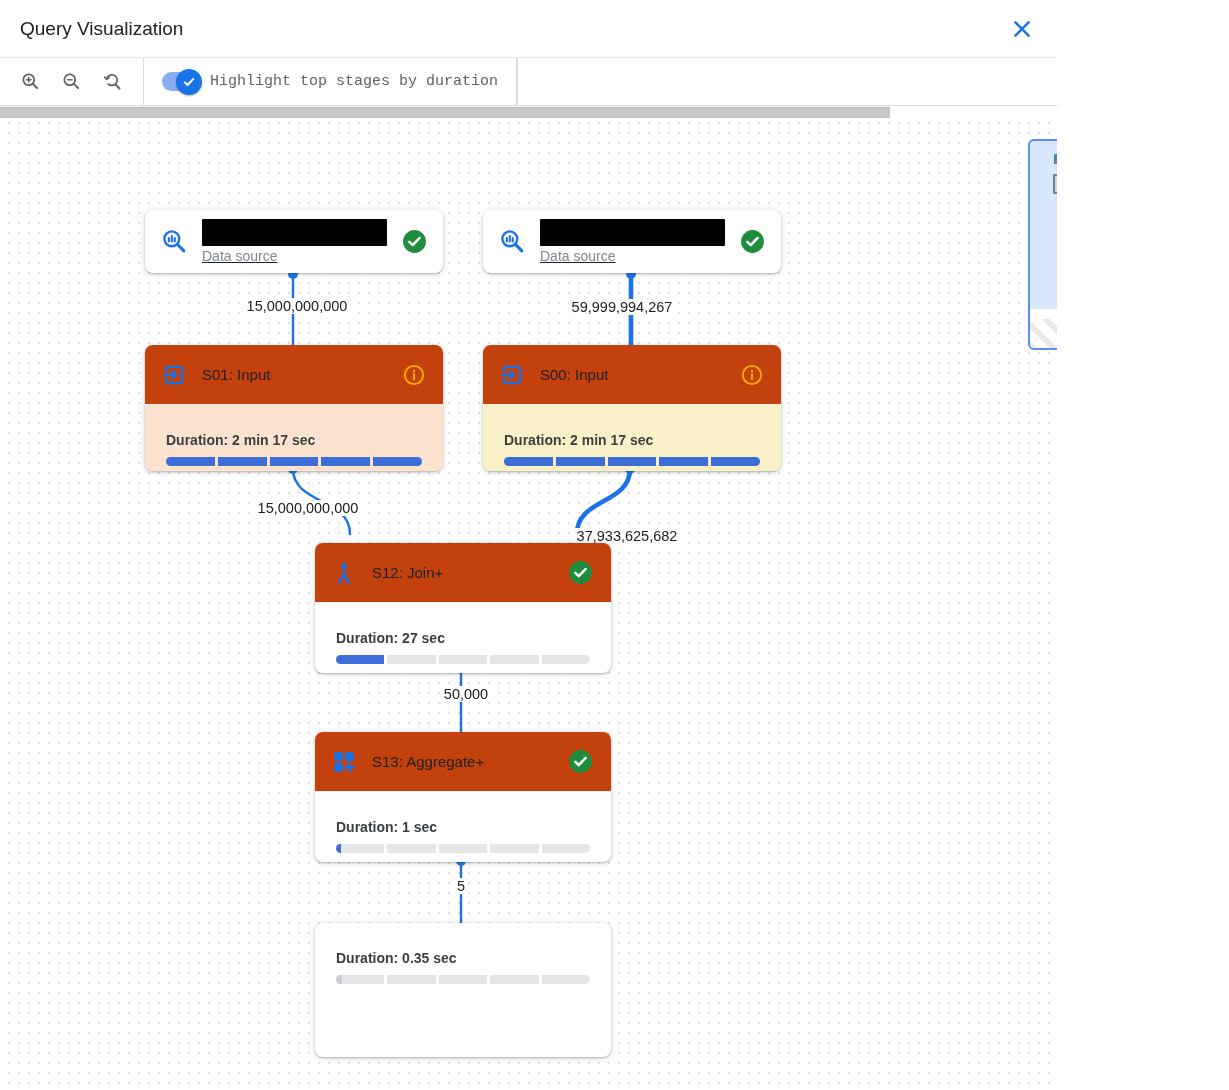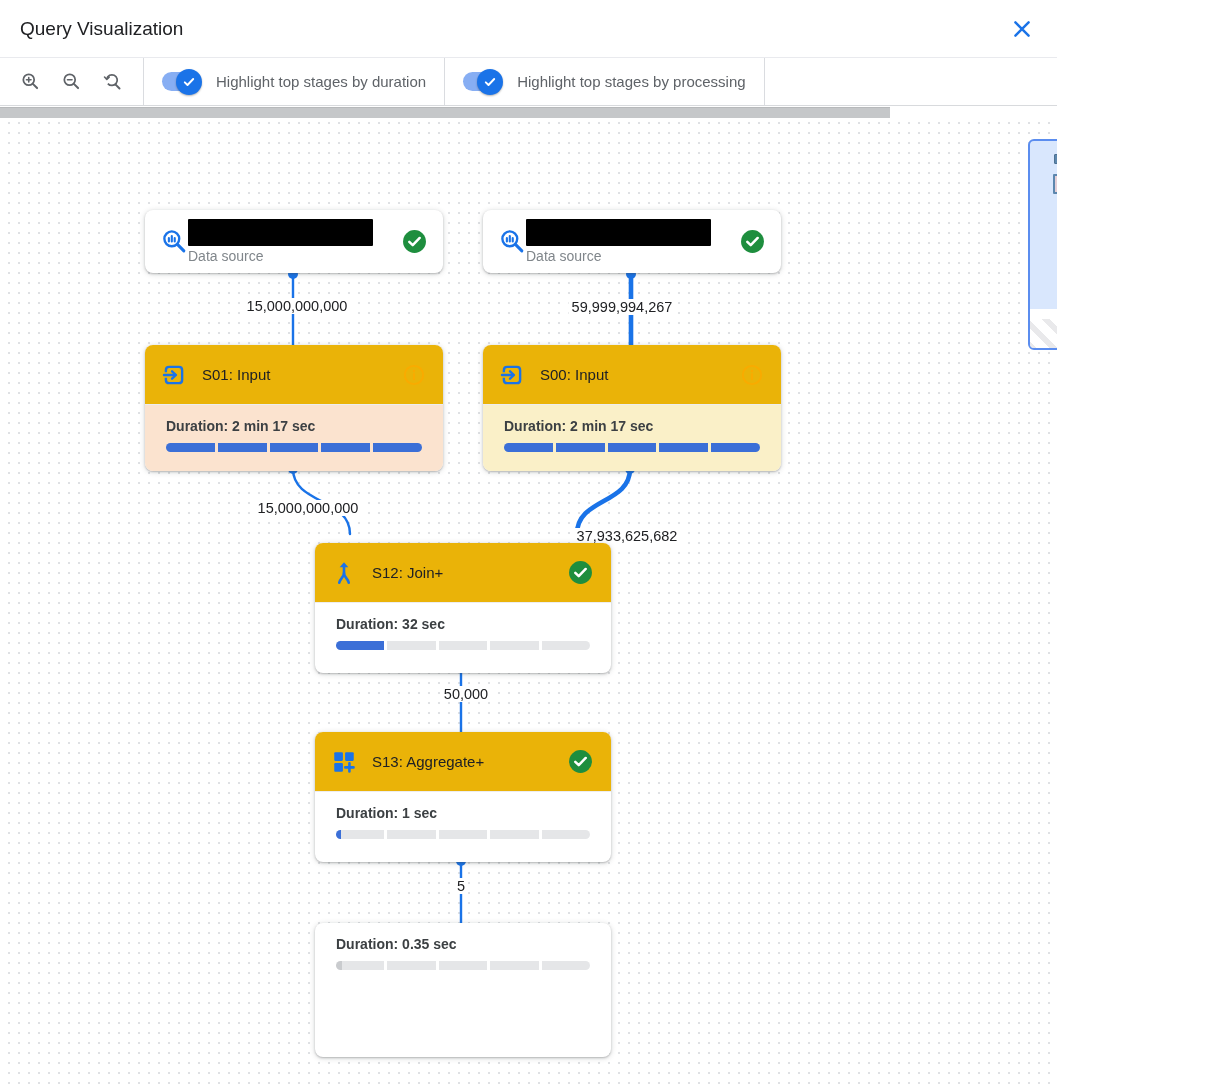--- a/index.html
+++ b/index.html
@@ -9,21 +9,21 @@
   
   .titlebar{height:58px;flex:0 0 58px;display:flex;align-items:center;padding:0 20px;border-bottom:1px solid #e9eaee;box-sizing:border-box;}
   .ptitle{font-size:19px;color:#202124;}
   .closebtn{margin-left:auto;background:none;border:none;padding:4px;cursor:pointer;display:flex;}
 
   
   .toolbar{height:48px;flex:0 0 48px;display:flex;align-items:stretch;border-bottom:1px solid #d8dadd;box-sizing:border-box;}
   .zoomgrp{display:flex;align-items:center;gap:16px;padding:0 18px;}
   .iconbtn{background:none;border:none;padding:2px;cursor:pointer;display:flex;align-items:center;}
   .tsep{width:1px;background:#dadce0;}
-  .tgroup{display:flex;align-items:center;gap:17px;padding:0 18px;}
+  .tgroup{display:flex;align-items:center;gap:11px;padding:0 18px;font-family:Liberation Mono, monospace;}
   .tlabel{font-size:15px;font-weight:500;color:#5f6368;white-space:nowrap;}
   .switch{position:relative;width:37px;height:19px;border-radius:10px;flex:0 0 37px;cursor:pointer;}
   .switch.on{background:#87aef3;}
   .switch.off{background:#e2e4e7;}
   .knob{position:absolute;top:-3.5px;width:26px;height:26px;border-radius:50%;display:flex;align-items:center;justify-content:center;box-shadow:0 1px 2px rgba(0,0,0,.3);}
   .on .knob{right:-3px;background:#1a73e8;}
   .off .knob{left:-3px;background:#63676b;}
   .minusglyph{width:11px;height:2.5px;border-radius:1.5px;background:#fff;}
 
   
@@ -34,28 +34,28 @@
   .canvas{position:relative;flex:1;background-color:#fff;
     background-image:radial-gradient(circle,#dfe1e4 1.15px,rgba(0,0,0,0) 1.35px);
     background-size:10px 10px;background-position:4px 6px;overflow:hidden;}
   .edges{position:absolute;left:0;top:0;}
   .elabel{position:absolute;transform:translate(-50%,-50%);background:#fff;padding:0 3px;font-size:14.5px;color:#202124;white-space:nowrap;}
 
   
   .card{position:absolute;background:#fff;border-radius:8px;box-sizing:border-box;
     box-shadow:0 1px 2px rgba(60,64,67,.3),0 1px 5px 1px rgba(60,64,67,.15);}
   .ds{width:298px;height:63px;display:flex;align-items:center;padding:0 16px;}
-  .dscol{display:flex;flex-direction:column;}
+  .dscol{display:flex;flex-direction:column;margin-left:14px;text-decoration:underline;}
   .redact{width:185px;height:27px;background:#000;border-radius:1px;}
   .dslabel{font-size:14px;color:#80868b;margin-top:2px;}
   .ds .status{margin-left:auto;}
-  .shead{height:60px;display:flex;align-items:center;padding:0 18px 0 16px;background:#eab308;border-bottom:1px solid #ededf0;border-radius:8px 8px 0 0;box-sizing:border-box;}
+  .shead{height:60px;display:flex;align-items:center;padding:0 18px 0 16px;background:#c2410c;border-bottom:1px solid #ededf0;border-radius:8px 8px 0 0;box-sizing:border-box;}
   .stitle{font-size:15px;font-weight:500;color:#202124;margin-left:15px;flex:1;}
   .sbody{padding:13px 21px 0;border-radius:0 0 8px 8px;box-sizing:border-box;height:calc(100% - 60px);}
-  .dur{font-size:14px;font-weight:700;color:#3c4043;}
+  .dur{font-size:14px;font-weight:700;color:#3c4043;margin-top:14px;}
   .bar{display:flex;gap:3px;height:9px;border-radius:5px;overflow:hidden;margin-top:9px;}
   .bar .seg{flex:1;height:100%;}
 
   
   .minimap{position:absolute;left:1028px;top:17px;width:190px;height:211px;background:#d9e7fd;border:2px solid #5b8def;border-radius:6px;box-sizing:border-box;overflow:hidden;}
   .mm-rect{position:absolute;border-radius:1px;}
   .mm-node{background:#5d87ad;border:1px solid #4d7193;box-sizing:border-box;}
   .mm-hl{box-sizing:border-box;border:2px solid #5c87ae;}
   .mm-white{position:absolute;left:0;width:100%;background:#fff;}
   .mm-hatch{position:absolute;left:0;width:100%;background:repeating-linear-gradient(45deg,#e9e9eb 0 6px,#ffffff 6px 15px);}
@@ -105,30 +105,20 @@
         <span class="knob">
           <svg width="14" height="14" viewBox="0 0 16 16">
             <path d="M3.2 8.4 L6.3 11.4 L12.8 4.6" stroke="#fff" stroke-width="2.2" fill="none" stroke-linecap="round" stroke-linejoin="round"></path>
           </svg>
         </span>
       </div>
       <span class="tlabel">Highlight top stages by duration</span>
     </div>
     <div class="tsep"></div>
 
-    <div class="tgroup">
-      <div class="switch on">
-        <span class="knob">
-          <svg width="14" height="14" viewBox="0 0 16 16">
-            <path d="M3.2 8.4 L6.3 11.4 L12.8 4.6" stroke="#fff" stroke-width="2.2" fill="none" stroke-linecap="round" stroke-linejoin="round"></path>
-          </svg>
-        </span>
-      </div>
-      <span class="tlabel">Highlight top stages by processing</span>
-    </div>
     <div class="tsep"></div>
 
   </div>
 
   <div class="hscroll">
     <div class="hthumb"></div>
   </div>
 
   <div class="canvas">
 
@@ -245,21 +235,21 @@
           <path d="M12 12 C12 16 15.6 17 16.4 21" stroke-width="2.4" stroke-linecap="round"></path>
           <path d="M12 2 L8 6.6 H16 Z" fill="#1a73e8" stroke="none"></path>
         </svg>
         <span class="stitle">S12: Join+</span>
         <svg width="25" height="25" viewBox="0 0 24 24">
           <circle cx="12" cy="12" r="11" fill="#1e8e3e"></circle>
           <path d="M7 12.3 L10.3 15.5 L17 8.6" stroke="#fff" stroke-width="2.4" fill="none" stroke-linecap="round" stroke-linejoin="round"></path>
         </svg>
       </div>
       <div class="sbody">
-        <div class="dur">Duration: 32 sec</div>
+        <div class="dur">Duration: 27 sec</div>
         <div class="bar">
             <span class="seg" style="background: rgb(59, 111, 215);"></span>
             <span class="seg" style="background: rgb(229, 230, 232);"></span>
             <span class="seg" style="background: rgb(229, 230, 232);"></span>
             <span class="seg" style="background: rgb(229, 230, 232);"></span>
             <span class="seg" style="background: rgb(229, 230, 232);"></span>
           </div>
       </div>
     </div>
 

